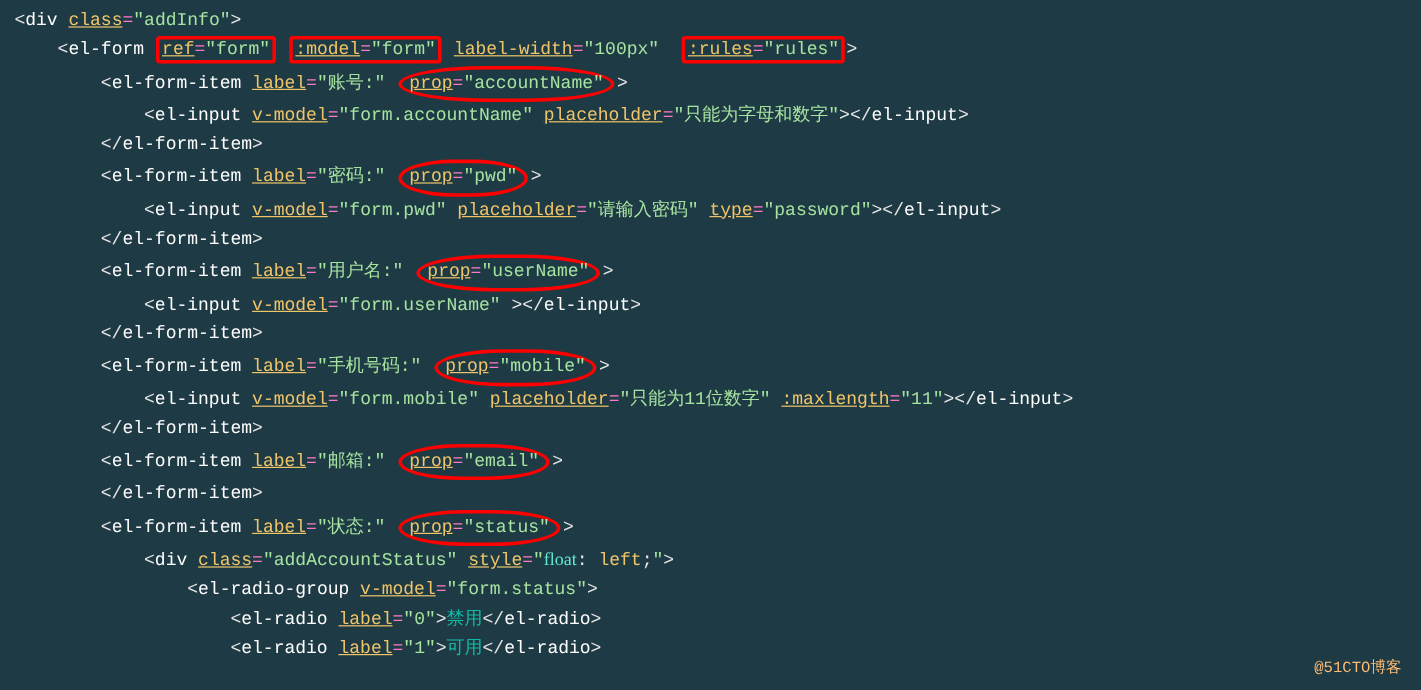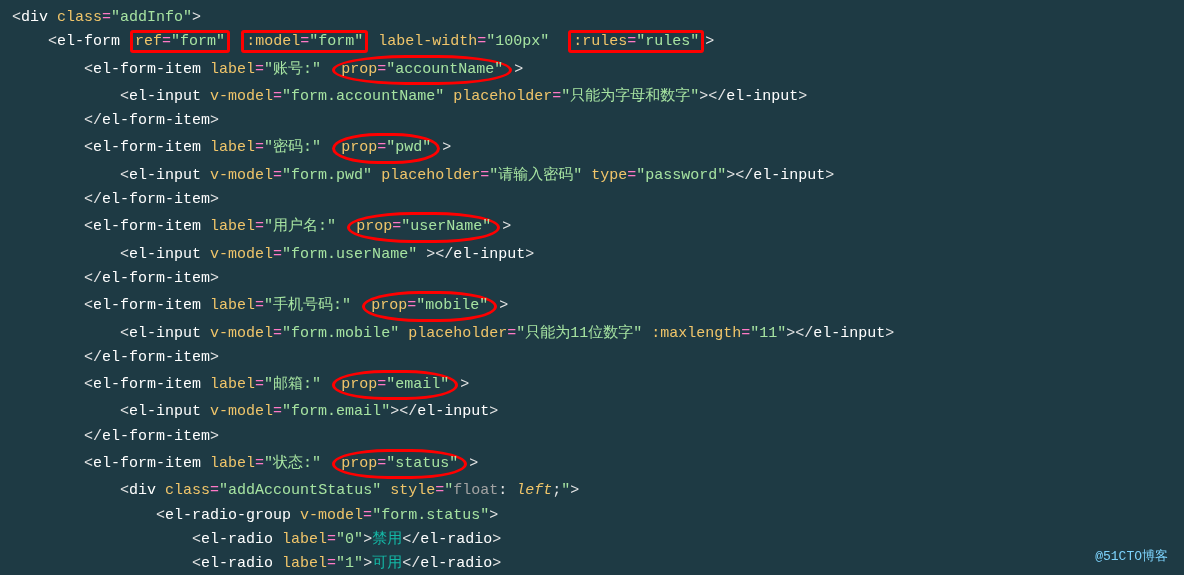--- a/index.html
+++ b/index.html
@@ -1,28 +1,28 @@
 <!DOCTYPE html>
 <html><head>
 <meta charset="utf-8">
 <style>
   html,body{margin:0;padding:0;background:#1e3a44;color:#e0e0e0;font-family:Consolas,"Courier New",monospace;font-size:15px;line-height:1.62;}
   .code{position:relative;width:1184px;height:575px;overflow:hidden;padding:6px 0 0 12px;box-sizing:border-box;}
   .line{white-space:pre;}
   .p{color:#e6e6e6;} 
   .tag{color:#ffffff;} 
-  .attr{color:#f0c56a;} 
+  .attr{color:#f0c56a;text-decoration:underline;} 
   .eq{color:#ff79c6;}
   .str{color:#a6e3a1;} 
   .txt{color:#14b8a6;}
-  .kw{color:#a3a3a3;}
-  .num{color:#f0c56a;font-style:italic;}
+  .kw{color:#5eead4;font-family:Liberation Serif, serif;}
+  .num{color:#f0c56a;}
   .box-red{border:3px solid #ff0000;border-radius:3px;padding:0 2px;margin:0 1px;}
   .circ-red{border:3px solid #ff0000;border-radius:50%/60%;padding:0 6px;margin:0 2px;display:inline-block;}
-  .watermark{position:absolute;right:16px;bottom:8px;color:#7dd3fc;font-size:13px;}
+  .watermark{position:absolute;right:16px;bottom:8px;color:#fdba74;font-size:13px;}
 </style>
 </head>
 <body>
 
 <div class="code">
 
 <div class="line"><span class="p">&lt;</span><span class="tag">div</span> <span class="attr">class</span><span class="eq">=</span><span class="str">"addInfo"</span><span class="p">&gt;</span></div>
 
 <div class="line">    <span class="p">&lt;</span><span class="tag">el-form</span> <span class="box-red"><span class="attr">ref</span><span class="eq">=</span><span class="str">"form"</span></span> <span class="box-red"><span class="attr">:model</span><span class="eq">=</span><span class="str">"form"</span></span> <span class="attr">label-width</span><span class="eq">=</span><span class="str">"100px"</span>  <span class="box-red"><span class="attr">:rules</span><span class="eq">=</span><span class="str">"rules"</span></span><span class="p">&gt;</span></div>
 
@@ -45,21 +45,20 @@
 <div class="line">        <span class="p">&lt;/</span><span class="tag">el-form-item</span><span class="p">&gt;</span></div>
 
 <div class="line">        <span class="p">&lt;</span><span class="tag">el-form-item</span> <span class="attr">label</span><span class="eq">=</span><span class="str">"手机号码:"</span> <span class="circ-red"><span class="attr">prop</span><span class="eq">=</span><span class="str">"mobile"</span></span><span class="p">&gt;</span></div>
 
 <div class="line">            <span class="p">&lt;</span><span class="tag">el-input</span> <span class="attr">v-model</span><span class="eq">=</span><span class="str">"form.mobile"</span> <span class="attr">placeholder</span><span class="eq">=</span><span class="str">"只能为11位数字"</span> <span class="attr">:maxlength</span><span class="eq">=</span><span class="str">"11"</span><span class="p">&gt;</span><span class="p">&lt;/</span><span class="tag">el-input</span><span class="p">&gt;</span></div>
 
 <div class="line">        <span class="p">&lt;/</span><span class="tag">el-form-item</span><span class="p">&gt;</span></div>
 
 <div class="line">        <span class="p">&lt;</span><span class="tag">el-form-item</span> <span class="attr">label</span><span class="eq">=</span><span class="str">"邮箱:"</span> <span class="circ-red"><span class="attr">prop</span><span class="eq">=</span><span class="str">"email"</span></span><span class="p">&gt;</span></div>
 
-<div class="line">            <span class="p">&lt;</span><span class="tag">el-input</span> <span class="attr">v-model</span><span class="eq">=</span><span class="str">"form.email"</span><span class="p">&gt;</span><span class="p">&lt;/</span><span class="tag">el-input</span><span class="p">&gt;</span></div>
 
 <div class="line">        <span class="p">&lt;/</span><span class="tag">el-form-item</span><span class="p">&gt;</span></div>
 
 <div class="line">        <span class="p">&lt;</span><span class="tag">el-form-item</span> <span class="attr">label</span><span class="eq">=</span><span class="str">"状态:"</span> <span class="circ-red"><span class="attr">prop</span><span class="eq">=</span><span class="str">"status"</span></span><span class="p">&gt;</span></div>
 
 <div class="line">            <span class="p">&lt;</span><span class="tag">div</span> <span class="attr">class</span><span class="eq">=</span><span class="str">"addAccountStatus"</span> <span class="attr">style</span><span class="eq">=</span><span class="str">"</span><span class="kw">float</span><span class="p">: </span><span class="num">left</span><span class="p">;</span><span class="str">"</span><span class="p">&gt;</span></div>
 
 <div class="line">                <span class="p">&lt;</span><span class="tag">el-radio-group</span> <span class="attr">v-model</span><span class="eq">=</span><span class="str">"form.status"</span><span class="p">&gt;</span></div>
 
 <div class="line">                    <span class="p">&lt;</span><span class="tag">el-radio</span> <span class="attr">label</span><span class="eq">=</span><span class="str">"0"</span><span class="p">&gt;</span><span class="txt">禁用</span><span class="p">&lt;/</span><span class="tag">el-radio</span><span class="p">&gt;</span></div>

